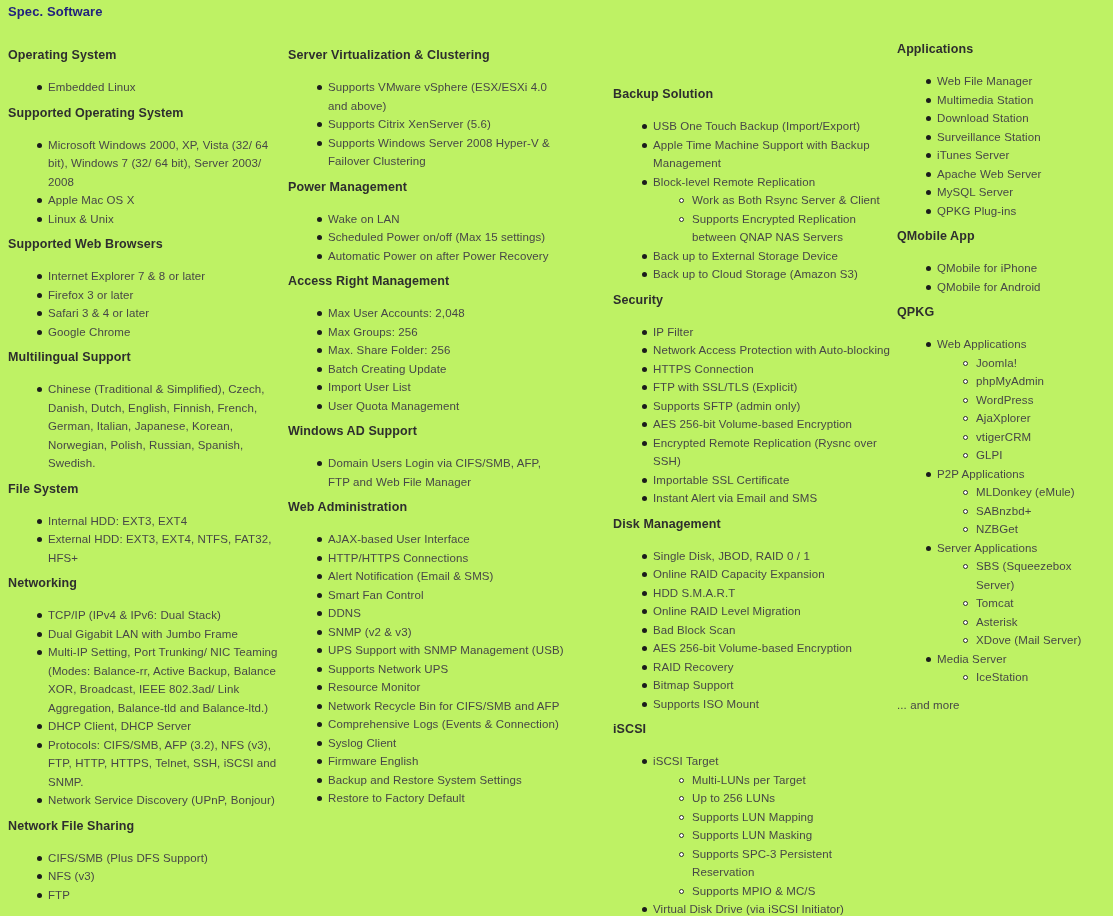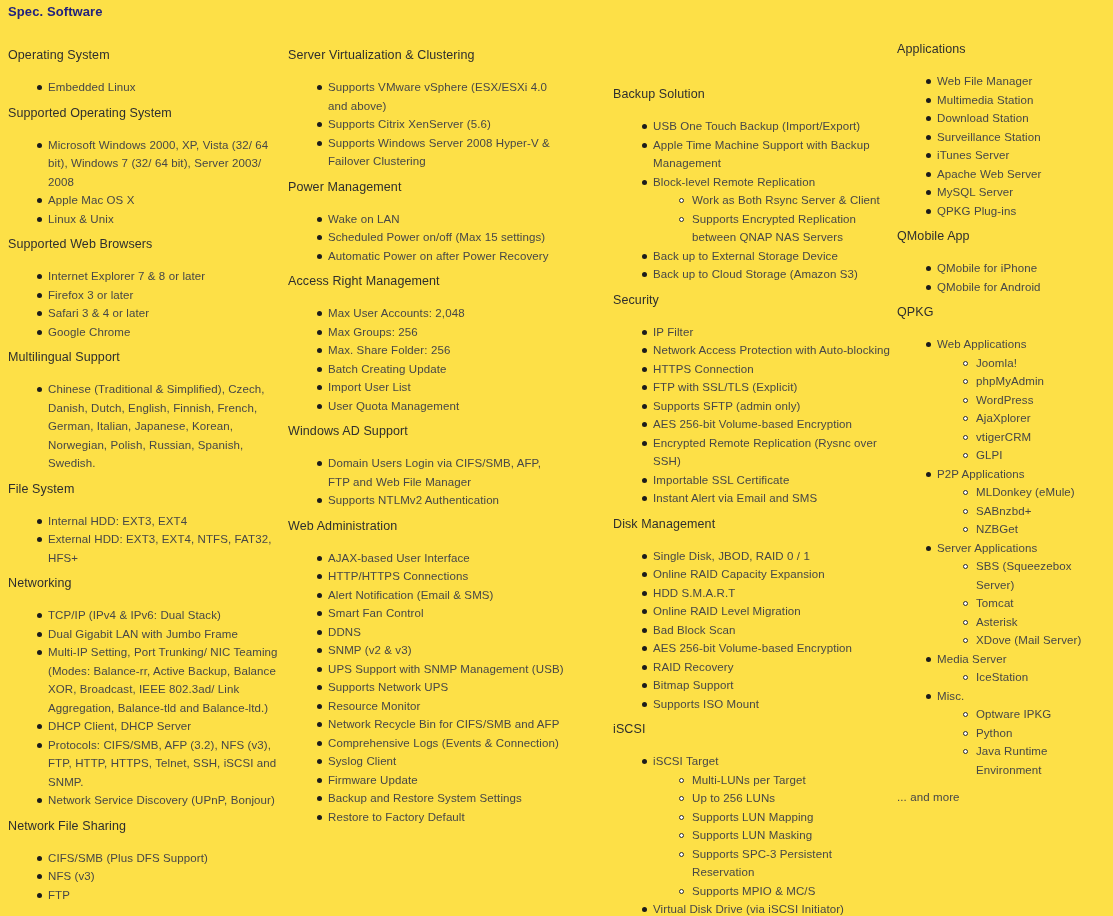--- a/index.html
+++ b/index.html
@@ -1,20 +1,20 @@
 <!DOCTYPE html>
 <html><head>
 <meta charset="utf-8">
 <style>
   html, body { margin: 0; padding: 0; background: #ffffff; }
   .page {
     position: relative;
     width: 1113px;
     height: 916px;
-    background: #fde047;
+    background: #bef264;
     overflow: hidden;
     font-family: "Liberation Sans", "DejaVu Sans", sans-serif;
     --title-color: #22227E;
     --heading-color: #2E2E2E;
     --text-color: #474747;
     --bullet-color: #1c1c1c;
   }
   .page-title {
     position: absolute;
     left: 8px;
@@ -28,21 +28,21 @@
   .column { position: absolute; }
   #col-0 { left: 8px;   top: 48px; width: 278px; }
   #col-1 { left: 288px; top: 48px; width: 276px; }
   #col-2 { left: 613px; top: 87px; width: 281px; }
   #col-3 { left: 897px; top: 42px; width: 216px; }
 
   h3.section-heading {
     margin: 9px 0 16px 0;
     font-size: 12.5px;
     line-height: 14px;
-    font-weight: normal;
+    font-weight: bold;
     color: var(--heading-color);
     letter-spacing: 0.1px;
   }
   .col-sections > h3.section-heading:first-child { margin-top: 0; }
 
   ul.items, ul.subitems { list-style: none; margin: 0; padding: 0; }
   li.item, li.subitem, p.more {
     font-size: 11.5px;
     line-height: 18.5px;
     color: var(--text-color);
@@ -143,37 +143,36 @@
           <li class="item"><span>Max User Accounts: 2,048</span></li>
           <li class="item"><span>Max Groups: 256</span></li>
           <li class="item"><span>Max. Share Folder: 256</span></li>
           <li class="item"><span>Batch Creating Update</span></li>
           <li class="item"><span>Import User List</span></li>
           <li class="item"><span>User Quota Management</span></li>
         </ul>
         <h3 class="section-heading">Windows AD Support</h3>
         <ul class="items">
           <li class="item"><span>Domain Users Login via CIFS/SMB, AFP, FTP and Web File Manager</span></li>
-          <li class="item"><span>Supports NTLMv2 Authentication</span></li>
         </ul>
         <h3 class="section-heading">Web Administration</h3>
         <ul class="items">
           <li class="item"><span>AJAX-based User Interface</span></li>
           <li class="item"><span>HTTP/HTTPS Connections</span></li>
           <li class="item"><span>Alert Notification (Email &amp; SMS)</span></li>
           <li class="item"><span>Smart Fan Control</span></li>
           <li class="item"><span>DDNS</span></li>
           <li class="item"><span>SNMP (v2 &amp; v3)</span></li>
           <li class="item"><span>UPS Support with SNMP Management (USB)</span></li>
           <li class="item"><span>Supports Network UPS</span></li>
           <li class="item"><span>Resource Monitor</span></li>
           <li class="item"><span>Network Recycle Bin for CIFS/SMB and AFP</span></li>
           <li class="item"><span>Comprehensive Logs (Events &amp; Connection)</span></li>
           <li class="item"><span>Syslog Client</span></li>
-          <li class="item"><span>Firmware Update</span></li>
+          <li class="item"><span>Firmware English</span></li>
           <li class="item"><span>Backup and Restore System Settings</span></li>
           <li class="item"><span>Restore to Factory Default</span></li>
         </ul>
       </div>
   </div>
   <div class="column" id="col-2">
     <div class="col-sections">
         <h3 class="section-heading">Backup Solution</h3>
         <ul class="items">
           <li class="item"><span>USB One Touch Backup (Import/Export)</span></li>
@@ -258,22 +257,17 @@
             </ul></li>
           <li class="item"><span>Server Applications</span><ul class="subitems">
               <li class="subitem"><span>SBS (Squeezebox Server)</span></li>
               <li class="subitem"><span>Tomcat</span></li>
               <li class="subitem"><span>Asterisk</span></li>
               <li class="subitem"><span>XDove (Mail Server)</span></li>
             </ul></li>
           <li class="item"><span>Media Server</span><ul class="subitems">
               <li class="subitem"><span>IceStation</span></li>
             </ul></li>
-          <li class="item"><span>Misc.</span><ul class="subitems">
-              <li class="subitem"><span>Optware IPKG</span></li>
-              <li class="subitem"><span>Python</span></li>
-              <li class="subitem"><span>Java Runtime Environment</span></li>
-            </ul></li>
         </ul>
       </div>
     <p class="more">... and more</p>
   </div>
 </div>
 
 </body></html>

